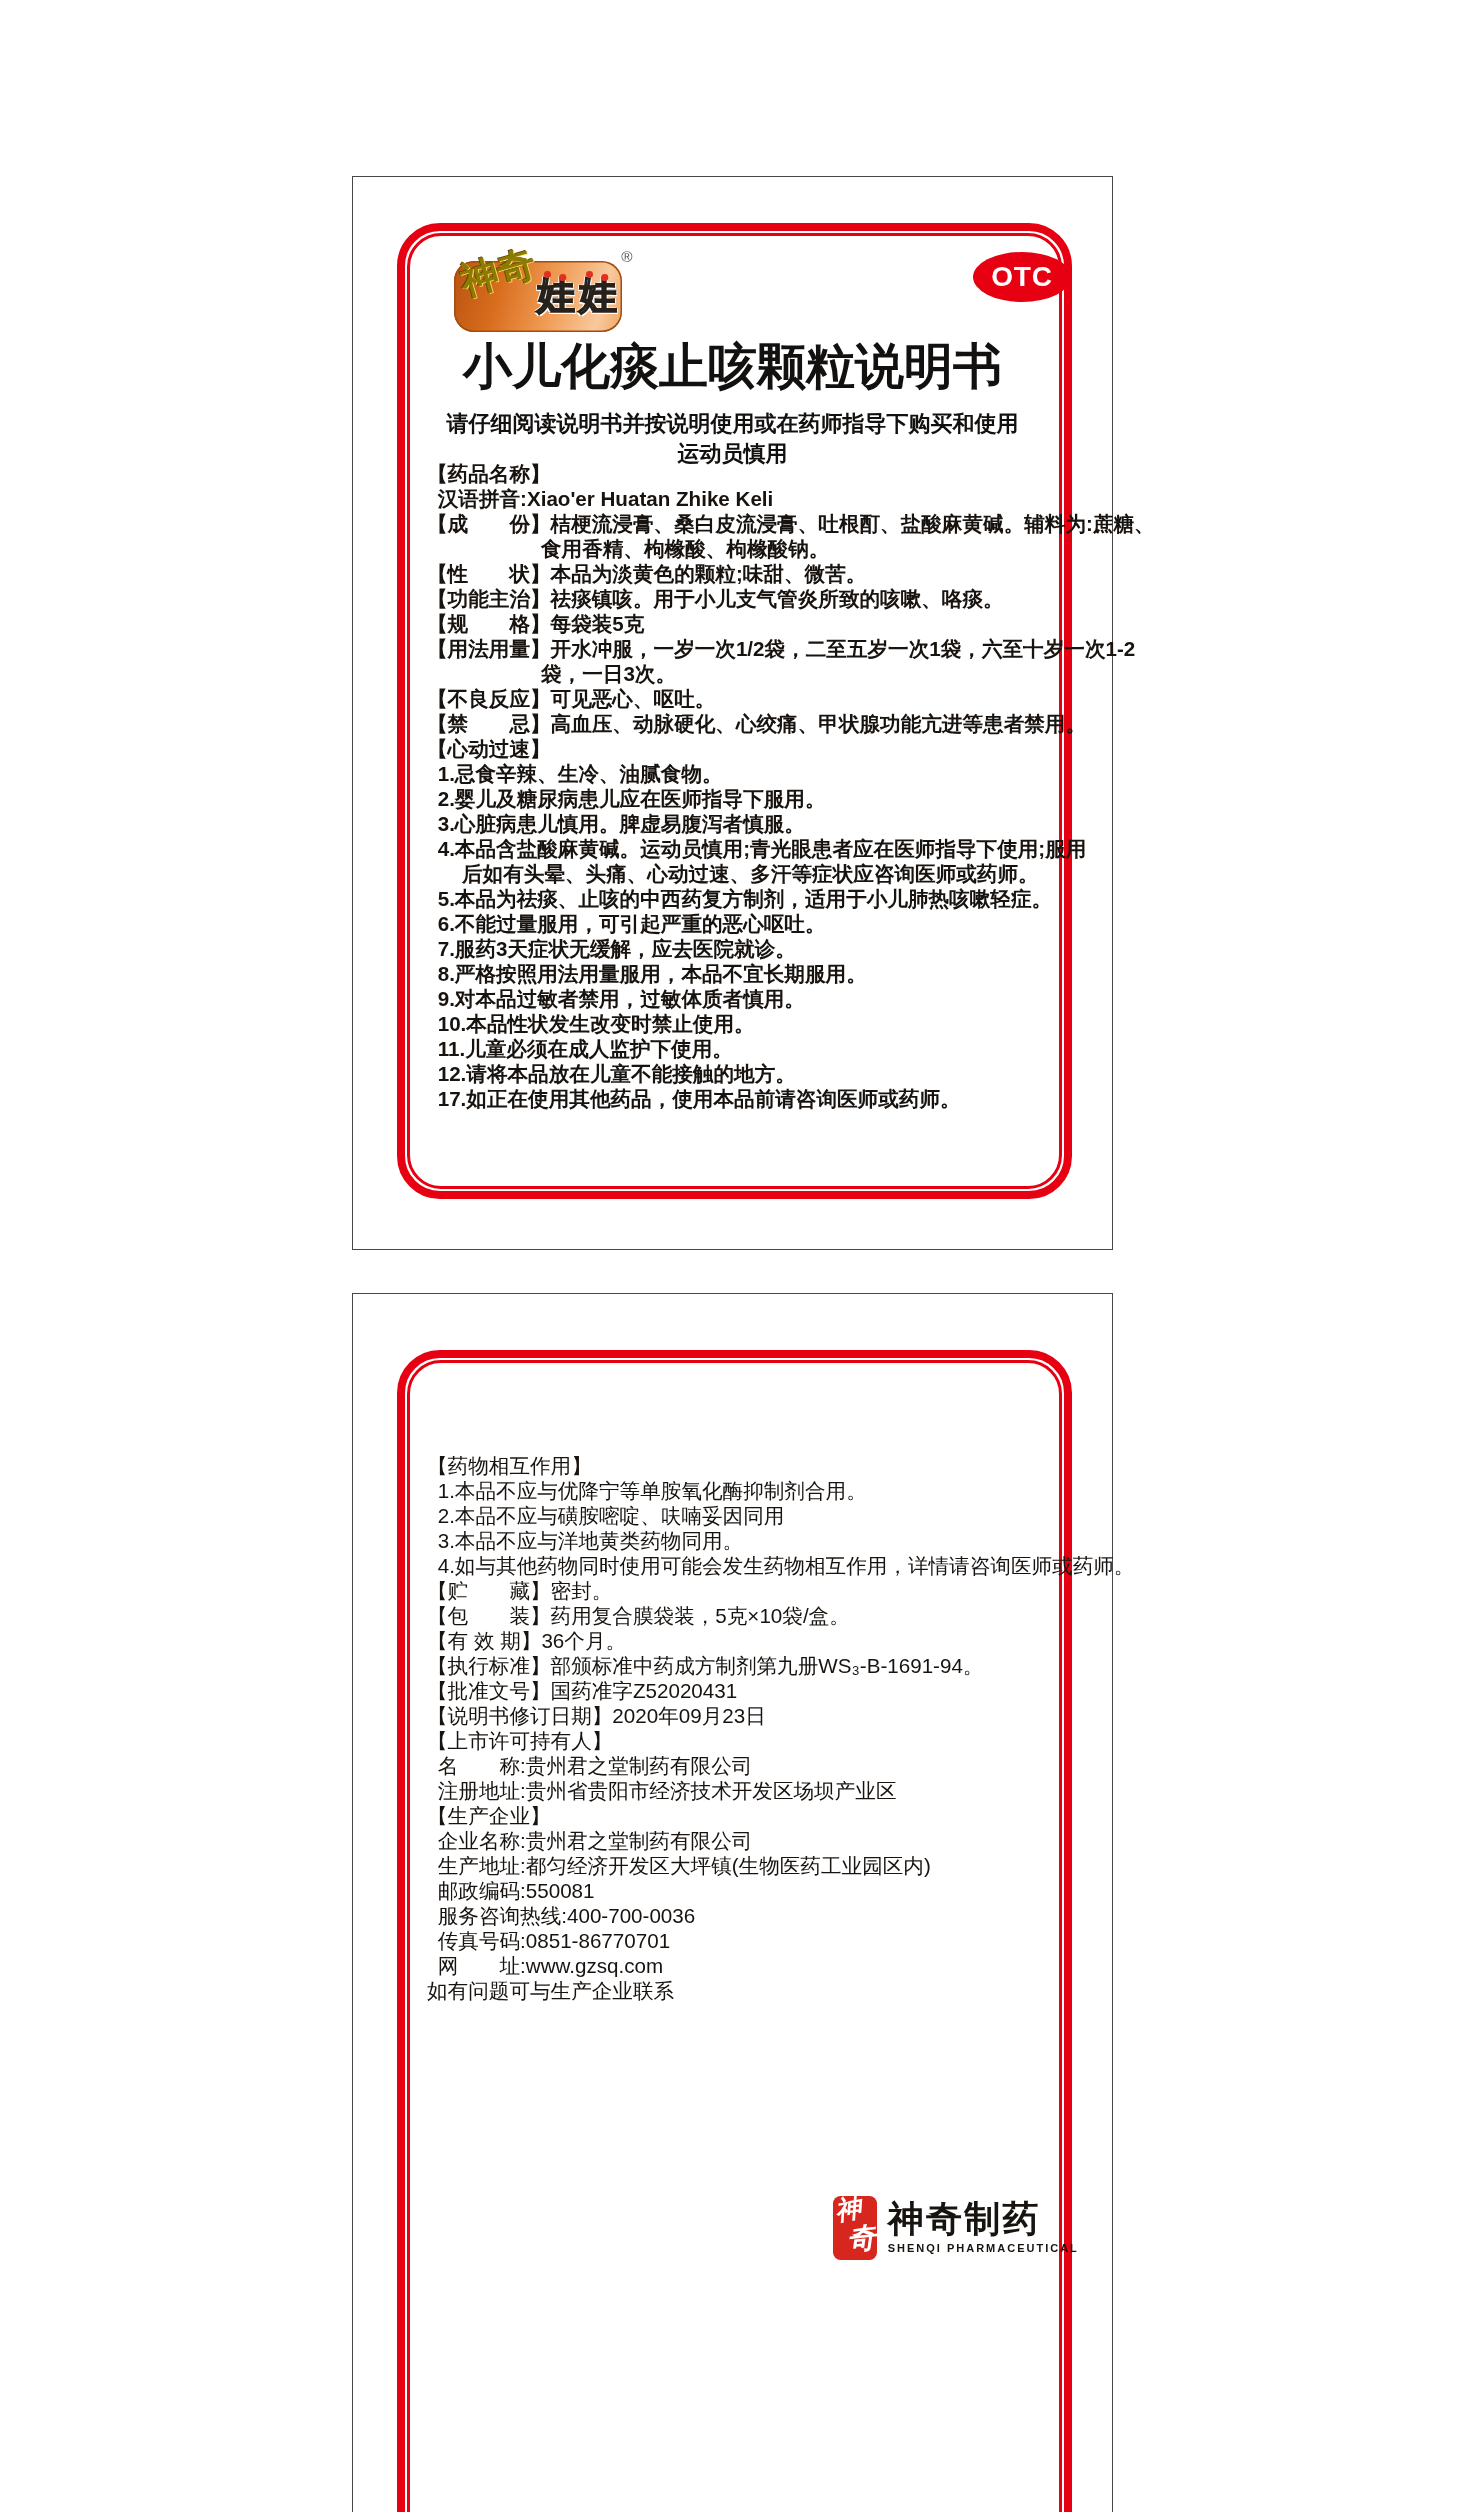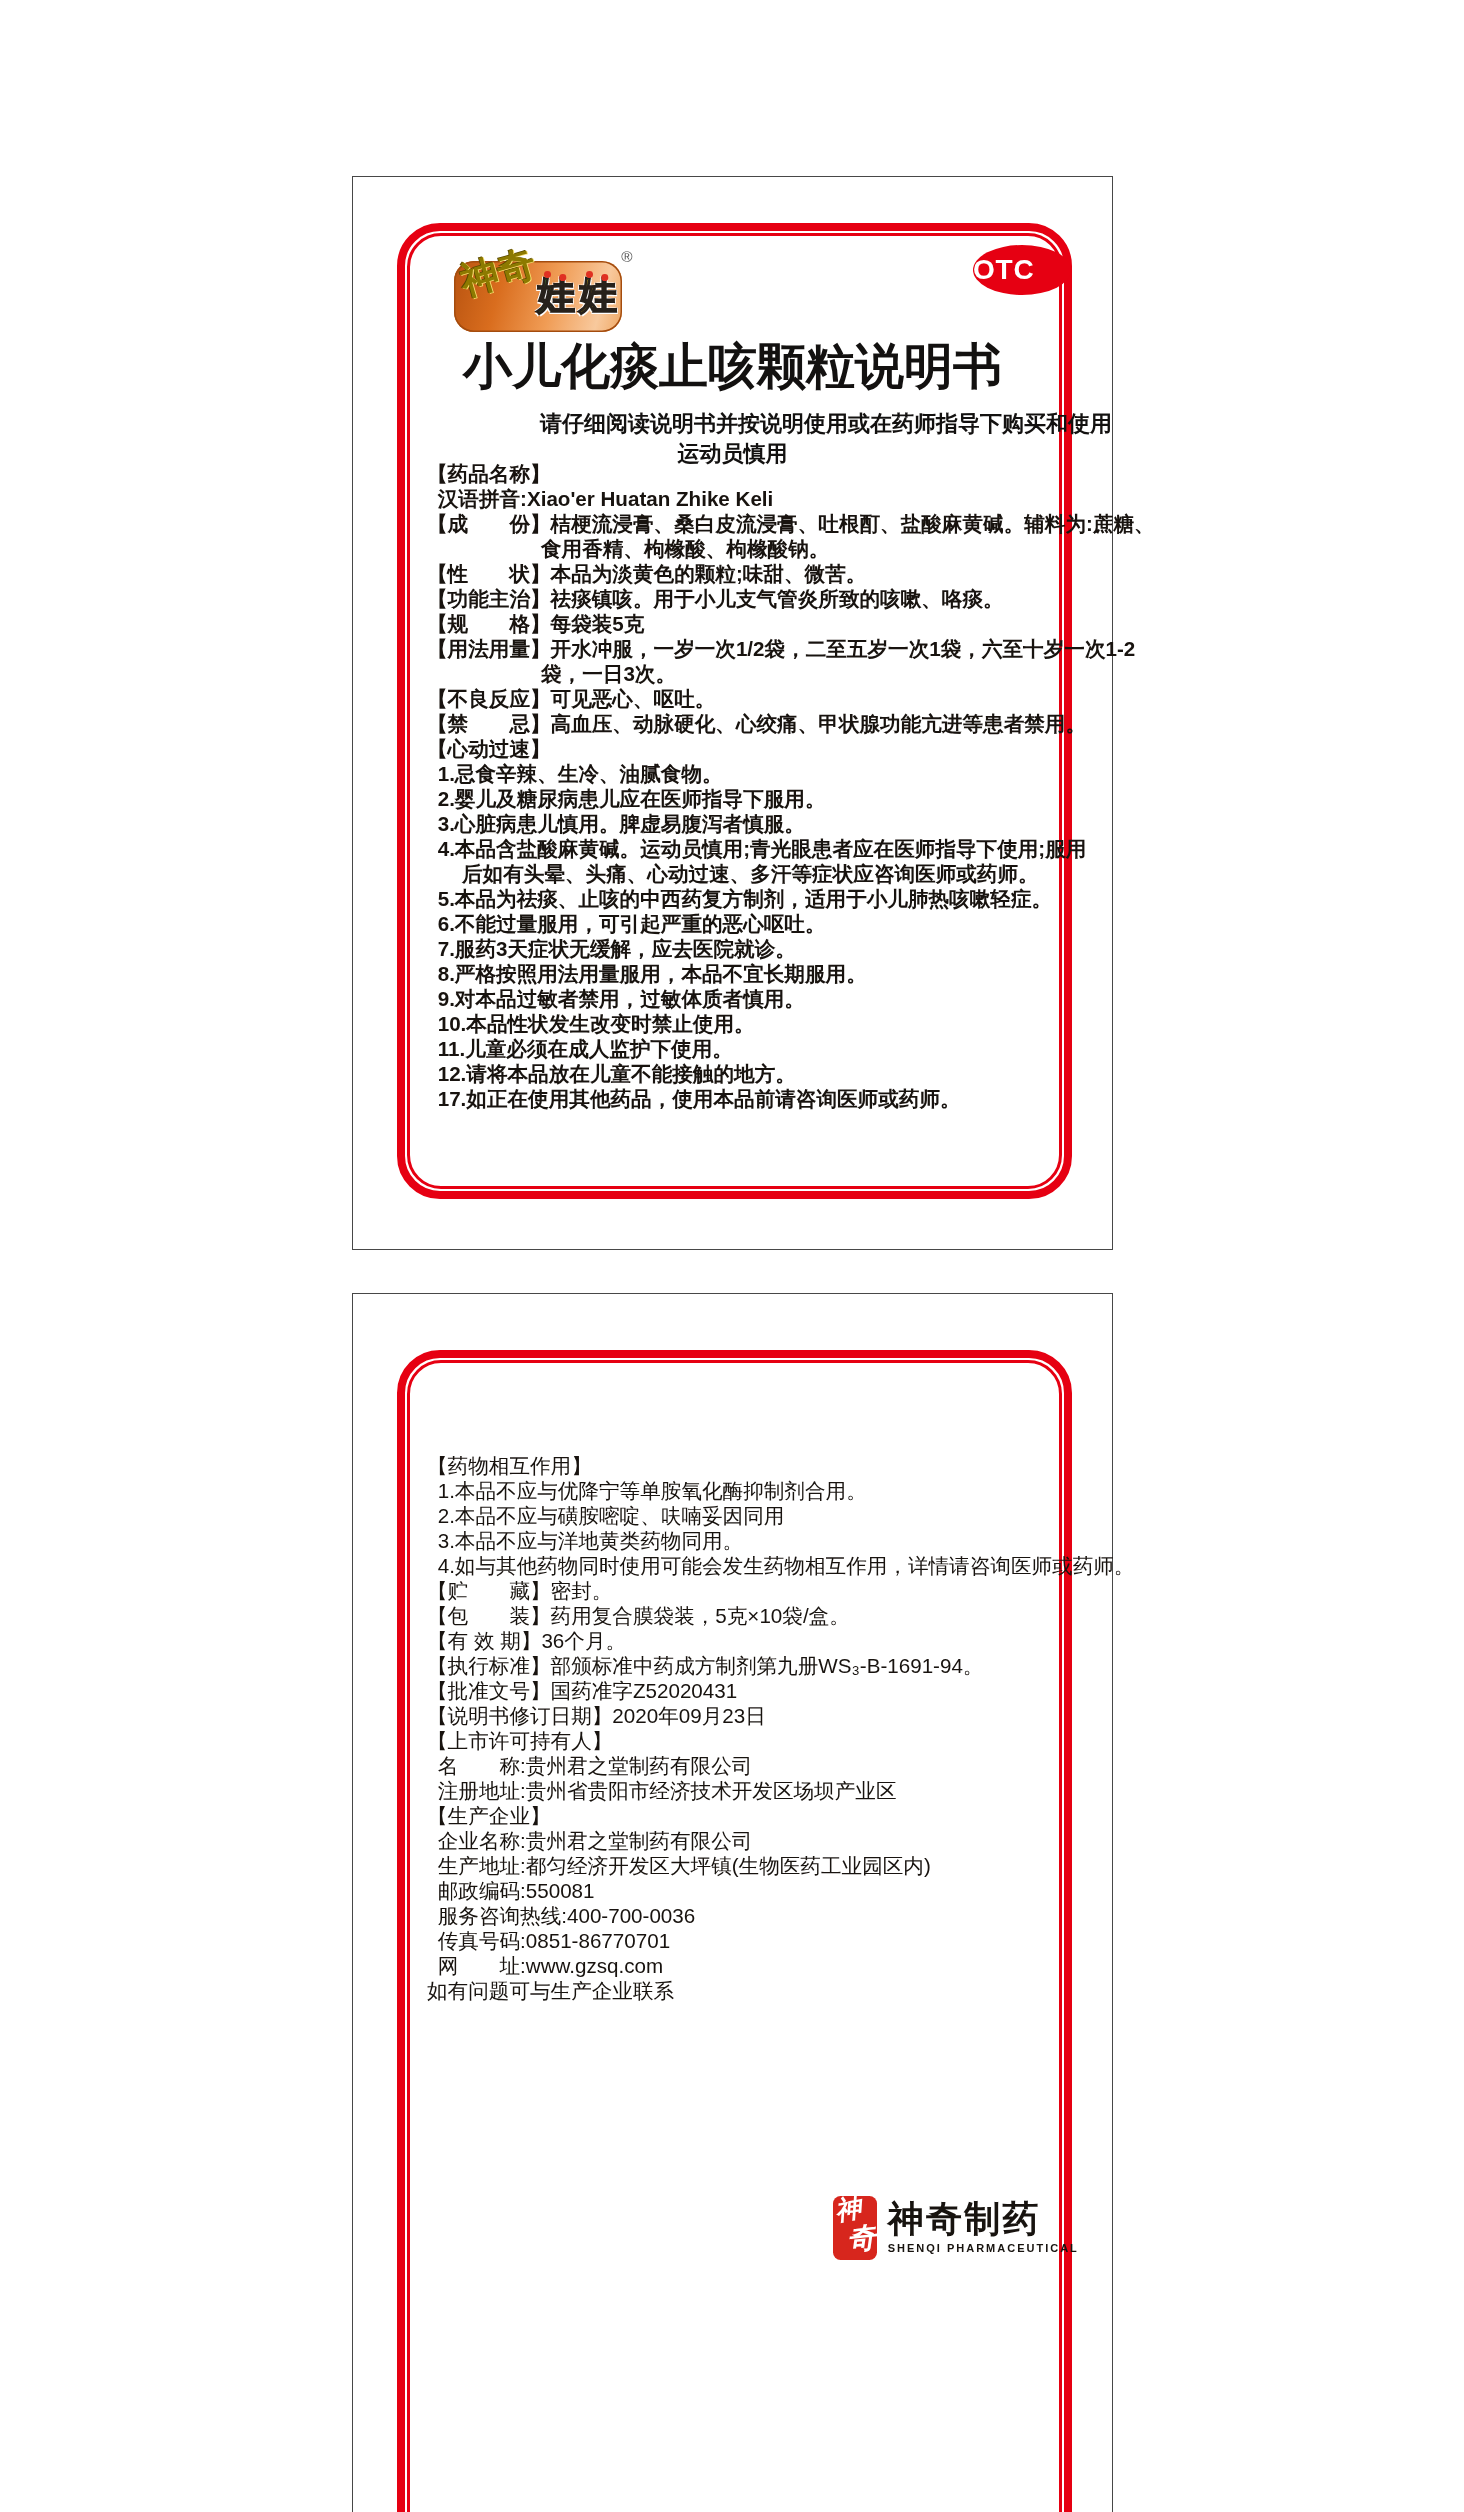--- a/index.html
+++ b/index.html
@@ -48,35 +48,35 @@
     -webkit-text-stroke:1.5px #27211b;
     text-shadow:1.5px 1.5px 0 #fff,-1.5px 1.5px 0 #fff,1.5px -1.5px 0 #fff,-1.5px -1.5px 0 #fff;
   }
   .wa::after{content:"";position:absolute;left:6.9px;top:-4.6px;width:6.9px;height:6.9px;border-radius:50%;
     background:#e03022;box-shadow:15.3px 3.1px 0 #e03022;}
   .wa-green{right:59px;color:#4aa233;}
   .wa-yellow{right:17px;color:#e6c51a;}
   .logo-reg{position:absolute;right:1.5px;top:-4.6px;font-size:15.3px;color:#555;}
 
   .otc{
-    position:absolute;right:41px;top:68px;width:98px;height:50px;
+    position:absolute;right:41px;top:75px;width:98px;height:50px;
     background:var(--red);border-radius:50%;
-    display:flex;align-items:center;justify-content:flex-start;
+    display:flex;align-items:center;justify-content:center;
   }
   .otc span{color:#fff;font-weight:700;font-size:28px;letter-spacing:0.8px;}
 
   .title{
     position:absolute;left:0;right:0;top:163px;margin:0;text-align:center;
     font-family:"DejaVu Serif",serif;font-weight:900;font-size:49px;line-height:1.1;color:#131110;
   }
   .sub1,.sub2{
     position:absolute;left:0;right:0;text-align:center;
     font-size:22px;font-weight:700;color:#131110;
   }
-  .sub1{top:232px;text-align:right;}
+  .sub1{top:232px;}
   .sub2{top:262px;}
 
   
   .body{
     position:absolute;left:74px;right:41px;
     font-size:20.6px;line-height:25px;white-space:nowrap;overflow:visible;
   }
   .page1 .body{top:284px;font-weight:700;}
   .page2 .body{top:159px;font-weight:400;}
   .ln{height:25px;}

